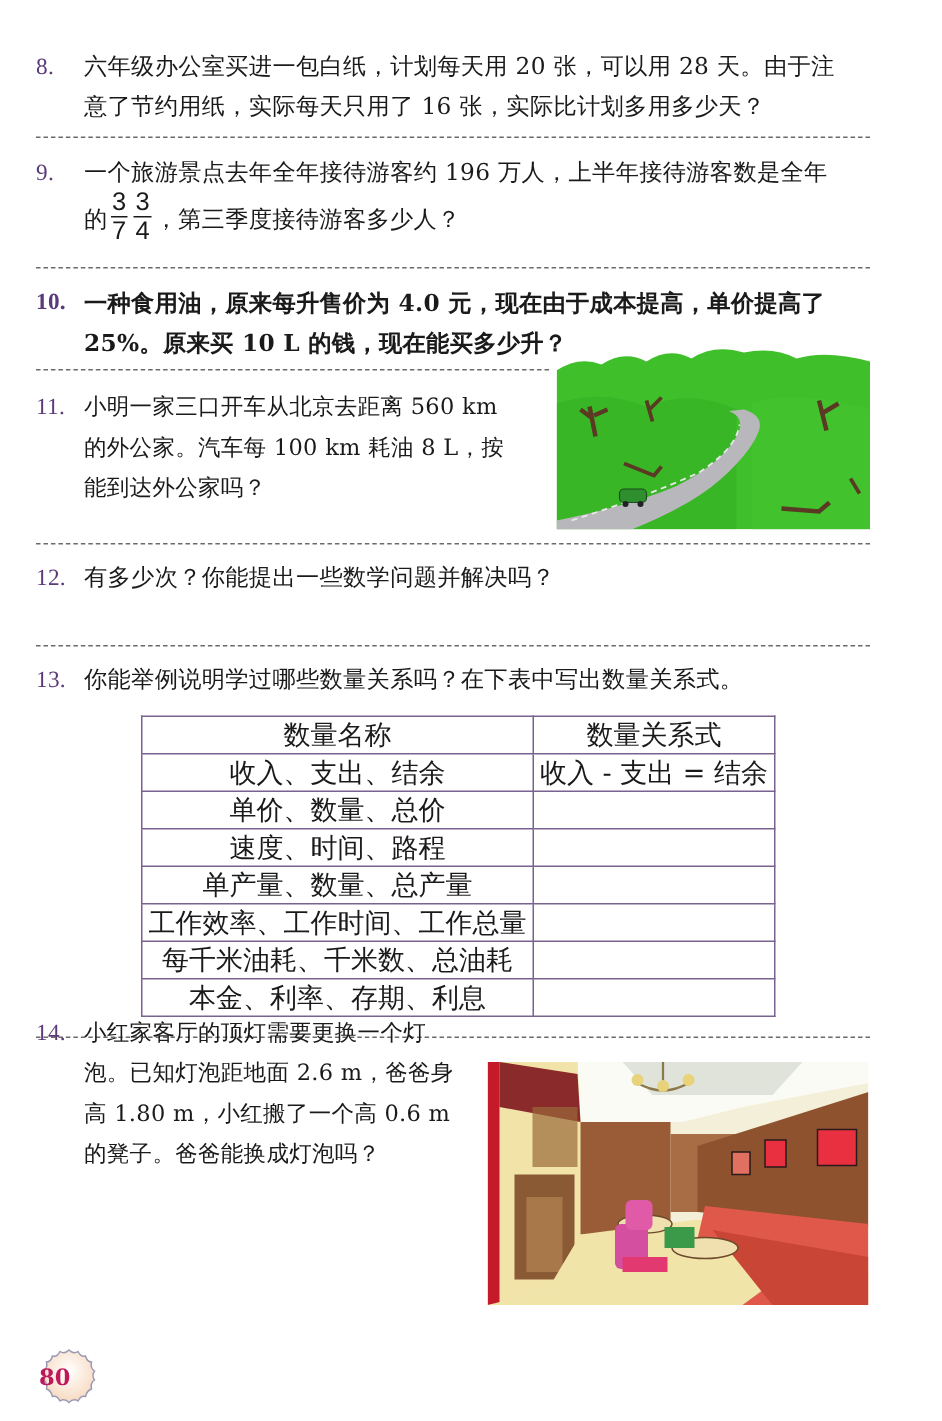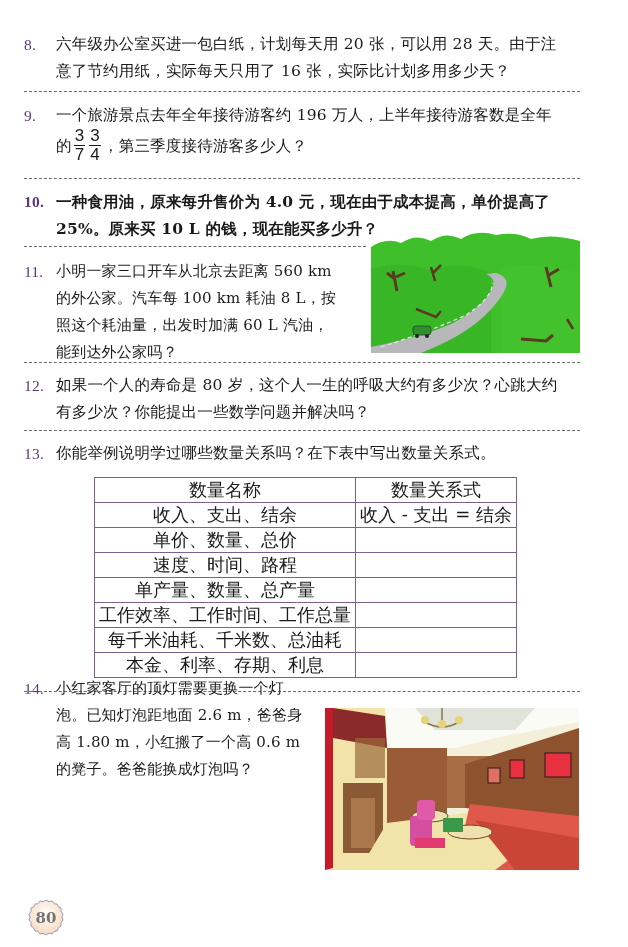--- a/index.html
+++ b/index.html
@@ -17,21 +17,21 @@
     .frac .d { display: block; padding-top: 1px; }
 
     .img-box { position: absolute; overflow: hidden; }
 
     table.rel { position: absolute; left: 94px; top: 477px; width: 371px; border-collapse: collapse; font-size: 18px; }
     table.rel td, table.rel th { border: 1.5px solid #7a6290; height: 24.5px; text-align: center; font-weight: normal; padding: 0 4px; white-space: nowrap; }
     table.rel .c1 { width: 226px; }
     table.rel .c2 { width: 145px; margin-top: 30px; }
 
     .page-badge { position: absolute; left: 26px; top: 898px; width: 40px; height: 40px; }
-    .page-badge span { position: absolute; left: 0; top: 0; width: 40px; height: 40px; line-height: 40px; text-align: center; font-family: "DejaVu Serif", serif; font-weight: bold; font-size: 15px; color: #737373; }
+    .page-badge span { position: absolute; left: 0; top: 0; width: 40px; height: 40px; line-height: 40px; text-align: left; font-family: "DejaVu Serif", serif; font-weight: bold; font-size: 15px; color: #be185d; }
   </style>
 </head>
 <body>
 
 <div class="problem" style="top:31px;">
   <span class="num">8.</span>
   <div class="text">六年级办公室买进一包白纸，计划每天用 20 张，可以用 28 天。由于注</div>
   <div class="text">意了节约用纸，实际每天只用了 16 张，实际比计划多用多少天？</div>
 </div>
 <div class="sep" style="left:24px; width:556px; top:91px;"></div>
@@ -49,21 +49,20 @@
   <span class="num">10.</span>
   <div class="text">一种食用油，原来每升售价为 4.0 元，现在由于成本提高，单价提高了</div>
   <div class="text">25%。原来买 10 L 的钱，现在能买多少升？</div>
 </div>
 <div class="sep" style="left:24px; width:342px; top:246px;"></div>
 
 <div class="problem" style="top:258px; font-size:15px;">
   <span class="num">11.</span>
   <div class="text">小明一家三口开车从北京去距离 560 km</div>
   <div class="text">的外公家。汽车每 100 km 耗油 8 L，按</div>
-  <div class="text">照这个耗油量，出发时加满 60 L 汽油，</div>
   <div class="text">能到达外公家吗？</div>
 </div>
 
 <div class="img-box" style="left:371px; top:229px; width:209px; height:124px;">
   <svg width="209" height="124" viewBox="0 0 209 124">
     <path d="M0 18 Q15 8 30 14 Q45 4 60 12 Q75 2 90 10 Q105 0 125 6 Q145 2 160 10 Q180 4 209 12 L209 124 L0 124 Z" fill="#3fbf2a"></path>
     <path d="M0 40 Q30 30 60 42 Q90 30 120 44 L120 124 L0 124 Z" fill="#36b024" opacity="0.6"></path>
     <path d="M130 40 Q160 30 209 44 L209 124 L130 124 Z" fill="#45c530" opacity="0.7"></path>
 
     <path d="M0 118 L0 124 L50 124 Q90 108 110 90 Q130 72 135 58 Q138 48 125 44 L115 45 Q127 50 120 62 Q110 80 80 95 Q50 108 0 118 Z" fill="#b8b8bc"></path>
@@ -78,21 +77,20 @@
     <path d="M175 38 L180 58 M178 46 L188 40" stroke="#5a3a22" stroke-width="3" fill="none"></path>
     <path d="M45 80 L65 88 L70 82" stroke="#5a3a22" stroke-width="2.5" fill="none"></path>
     <path d="M150 110 L175 112 L182 106" stroke="#5a3a22" stroke-width="3" fill="none"></path>
     <path d="M196 90 L202 100" stroke="#5a3a22" stroke-width="2.5" fill="none"></path>
   </svg>
 </div>
 <div class="sep" style="left:24px; width:556px; top:362px;"></div>
 
 <div class="problem" style="top:372px;">
   <span class="num">12.</span>
-  <div class="text">如果一个人的寿命是 80 岁，这个人一生的呼吸大约有多少次？心跳大约</div>
   <div class="text">有多少次？你能提出一些数学问题并解决吗？</div>
 </div>
 <div class="sep" style="left:24px; width:556px; top:430px;"></div>
 
 <div class="problem" style="top:440px;">
   <span class="num">13.</span>
   <div class="text">你能举例说明学过哪些数量关系吗？在下表中写出数量关系式。</div>
 </div>
 
 <table class="rel">

